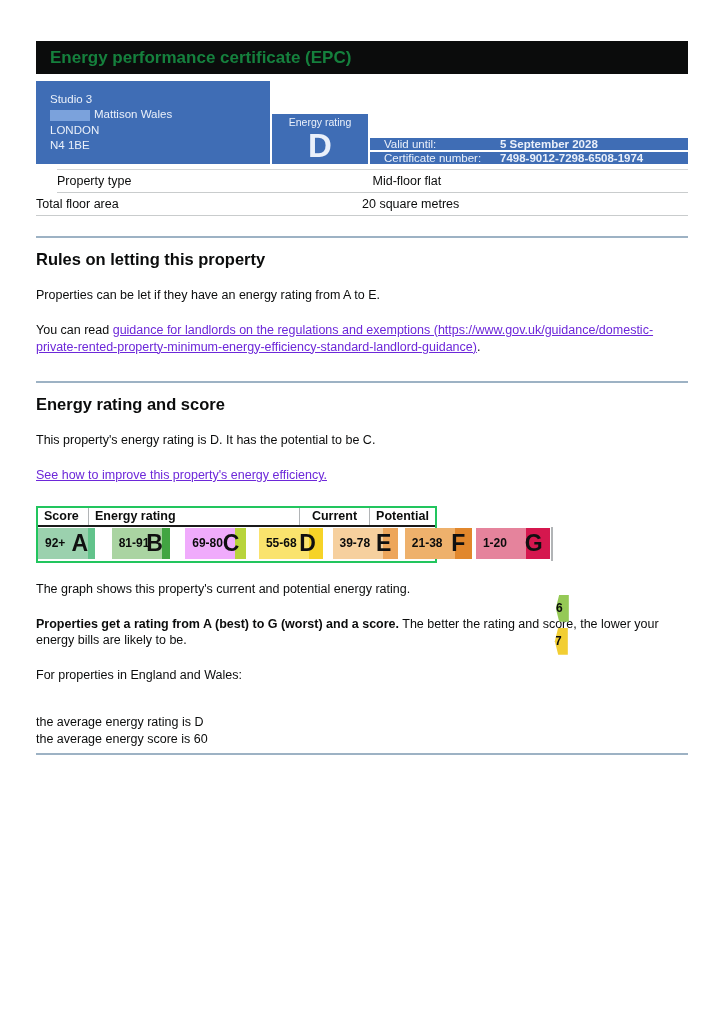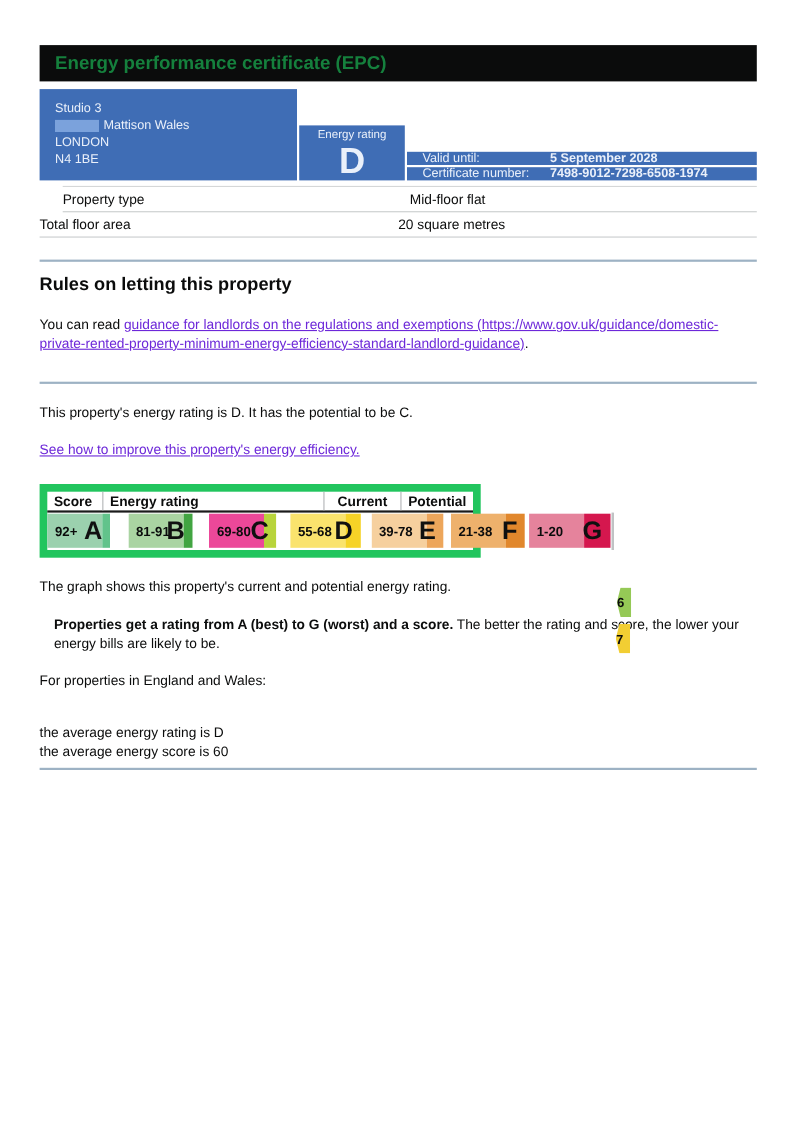--- a/index.html
+++ b/index.html
@@ -51,21 +51,21 @@
   .divider { height:2px; background:#9db2c4; border:0; }
   .div1 { margin-top:20px; }
   .div2 { margin-top:26px; }
   .div3 { margin-top:6px; }
   h2 { font-size:16.5px; font-weight:bold; margin-top:12px; }
   p.body-text { font-size:12.5px; line-height:1.34; margin-top:18px; }
   a.doc-link { color:#6d28d9; text-decoration:underline; }
   .mt-big { margin-top:24px; }
 
   
-  .chart { width:401px; border:7px solid #22c55e; margin-top:22px; background:#ffffff; }
+  .chart { width:401px; border:2px solid #22c55e; margin-top:22px; background:#ffffff; }
   .chart-header { display:flex; height:19px; border-bottom:2px solid #1a1a1a; font-size:12.5px; font-weight:bold; }
   .chart-header > div { display:flex; align-items:center; }
   .ch-score { width:50px; padding-left:6px; }
   .ch-rating { flex:1; border-left:1px solid #b1b4b6; padding-left:6px; }
   .ch-current { width:70px; border-left:1px solid #b1b4b6; justify-content:center; }
   .ch-potential { width:66px; border-left:1px solid #b1b4b6; justify-content:center; }
 
   .chart-body { display:flex; position:relative; }
   .bands-area { flex:1; display:flex; flex-direction:row; padding-top:1px; }
   .band-row { height:33px; padding-bottom:2px; display:flex; }
@@ -83,21 +83,21 @@
   .arrow {
     position:absolute; left:3px; right:3px; height:27px;
     clip-path:polygon(0% 50%, 26% 0%, 100% 0%, 100% 100%, 26% 100%);
     display:flex; align-items:center; justify-content:center;
     padding-left:13px; gap:17px;
     font-size:12px; font-weight:bold;
   }
 
   
   .mt-32 { margin-top:32px; }
-  .mt-30 { margin-top:30px;margin-left:13px; }
+  .mt-30 { margin-top:30px; }
   b.lead { font-weight:bold; }
   .avg-lines { font-size:12.5px; line-height:1.34; margin-top:30px; }
 </style>
 </head>
 <body>
 
 <div class="page">
 
   <div class="title-bar">
     <span>Energy performance certificate (EPC)</span>
@@ -132,25 +132,27 @@
       <span class="tvalue">Mid-floor flat</span>
     </div>
     <div class="trow">
       <span class="tlabel">Total floor area</span>
       <span class="tvalue">20 square metres</span>
     </div>
   </div>
 
   <hr class="divider div1">
   <h2>Rules on letting this property</h2>
+  <p class="body-text">Properties can be let if they have an energy rating from A to E.</p>
   <p class="body-text">
     <span>You can read </span><a href="#" class="doc-link">guidance for landlords on the regulations and exemptions (https://www.gov.uk/guidance/domestic-private-rented-property-minimum-energy-efficiency-standard-landlord-guidance)</a><span>.</span>
   </p>
 
   <hr class="divider div2">
+  <h2>Energy rating and score</h2>
   <p class="body-text">This property's energy rating is D. It has the potential to be C.</p>
   <p class="body-text mt-big">
     <a href="#" class="doc-link">See how to improve this property's energy efficiency.</a>
   </p>
 
   <div class="chart">
     <div class="chart-header">
       <div class="ch-score">Score</div>
       <div class="ch-rating">Energy rating</div>
       <div class="ch-current">Current</div>
@@ -164,21 +166,21 @@
               <div class="band-bar" style="background: rgb(98, 195, 139); width: 23%;">A</div>
             </div>
         </div>
         <div class="band-row">
           <div class="score-cell" style="background: rgb(170, 212, 162);">81-91</div>
           <div class="bar-track">
               <div class="band-bar" style="background: rgb(66, 165, 66); width: 35%;">B</div>
             </div>
         </div>
         <div class="band-row">
-          <div class="score-cell" style="background: #ec4899;">69-80</div>
+          <div class="score-cell" style="background: #f0abfc;">69-80</div>
           <div class="bar-track">
               <div class="band-bar" style="background: rgb(184, 212, 59); width: 47%;">C</div>
             </div>
         </div>
         <div class="band-row">
           <div class="score-cell" style="background: rgb(250, 227, 109);">55-68</div>
           <div class="bar-track">
               <div class="band-bar" style="background: rgb(246, 211, 39); width: 59%;">D</div>
             </div>
         </div>

